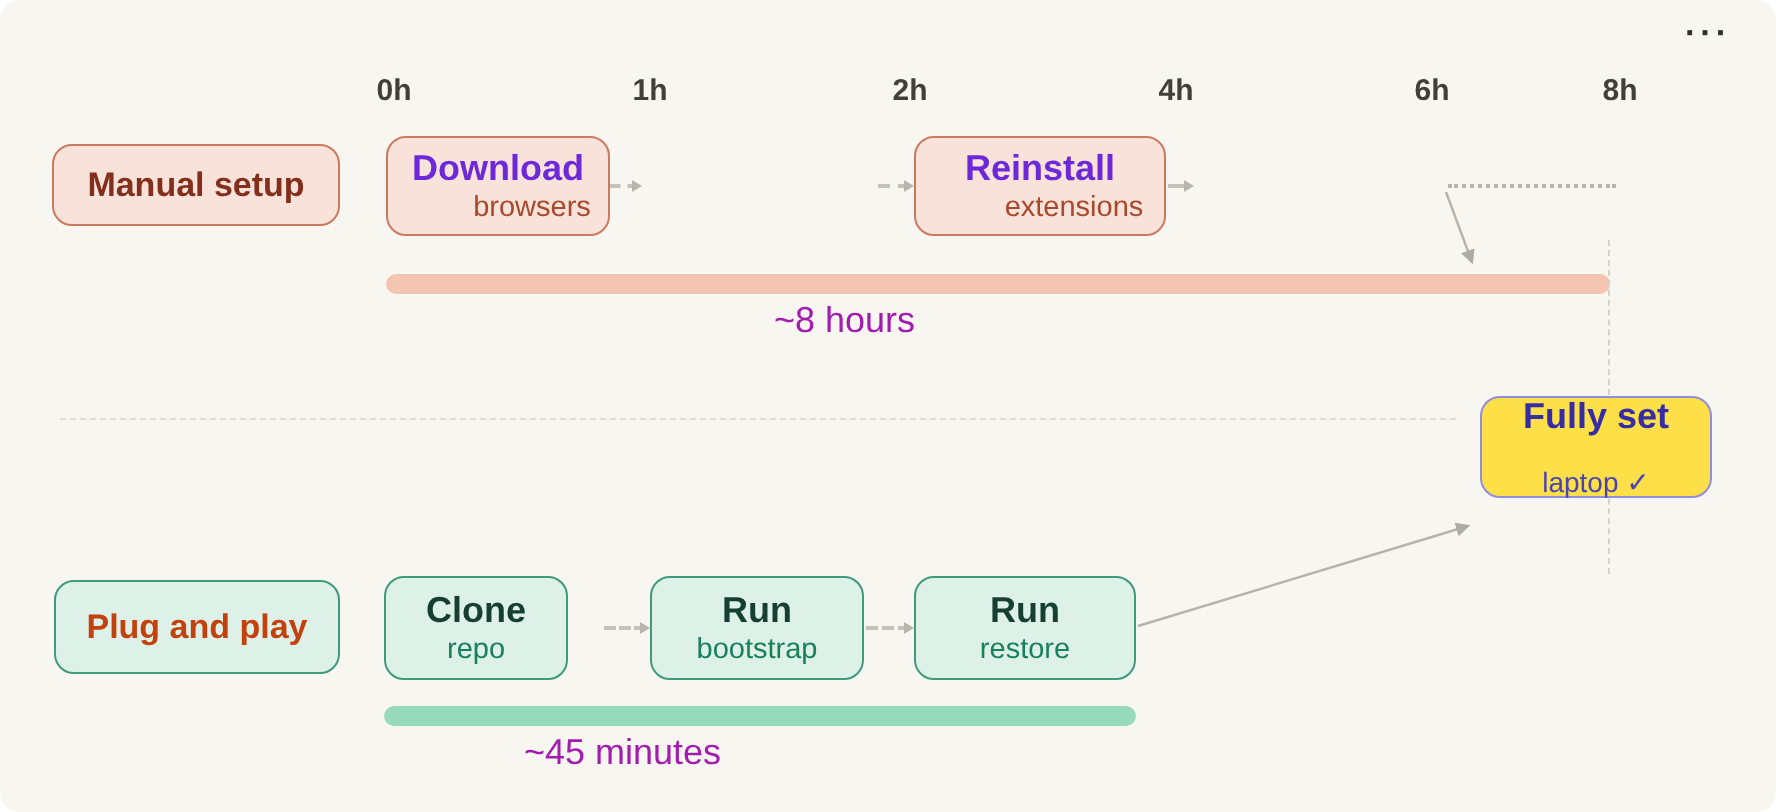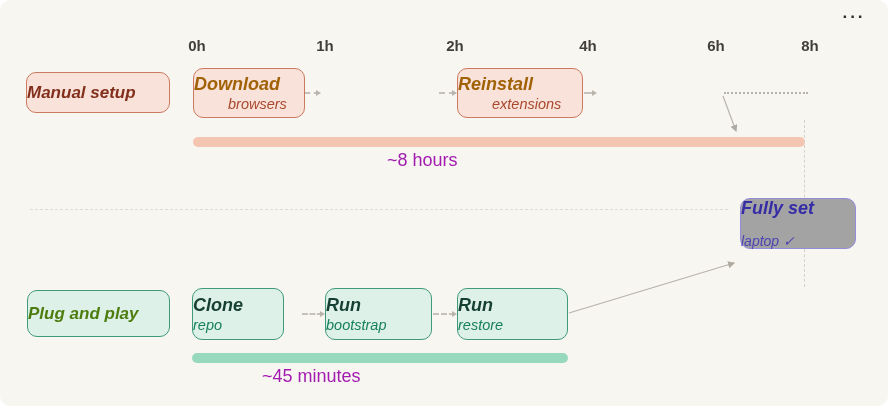--- a/index.html
+++ b/index.html
@@ -20,35 +20,34 @@
   }
   
   .tick{
     position:absolute;top:37px;width:44px;text-align:center;
     color:#423f3b;font-size:15px;font-weight:bold;
   }
   .t0{left:175px}.t1{left:303px}.t2{left:433px}.t3{left:566px}.t4{left:694px}.t5{left:788px}
   
   .pill,.step{
     position:absolute;box-sizing:border-box;border-radius:10px;
-    display:flex;flex-direction:column;justify-content:center;
+    display:flex;flex-direction:column;align-items:center;justify-content:center;
     line-height:1.15;
-    font-style:italic;
   }
   .red{background:#f9e2da;border:1.5px solid #cb7a60;}
   .green{background:#def1e8;border:1.5px solid #3f9a7c;}
-  .purple{background:#a3a3a3;border:1.5px solid #938cdb;}
+  .purple{background:#fde047;border:1.5px solid #938cdb;}
   .pill{font-size:17px;font-weight:bold;}
   .pill.red{color:#82301b;}
-  .pill.green{color:#4d7c0f;}
+  .pill.green{color:#c2410c;}
   .pill-manual{left:26px;top:72px;width:144px;height:41px;}
   .pill-plug{left:27px;top:290px;width:143px;height:47px;}
   .step .title{font-size:18px;font-weight:bold;}
   .step .sub{font-size:14.5px;margin-top:1px;}
-  .step.red .title{color:#a16207;}
+  .step.red .title{color:#6d28d9;}
   .step.red .sub{color:#a8492c;padding-left:34px;}
   .step.green .title{color:#143f32;}
   .step.green .sub{color:#17805c;}
   .m0{left:193px;top:68px;width:112px;height:50px;}
   .m1{left:321px;top:68px;width:117px;height:50px;}
   .m2{left:457px;top:68px;width:126px;height:50px;}
   .m3{left:597px;top:68px;width:125px;height:50px;}
   .p0{left:192px;top:288px;width:92px;height:52px;}
   .p1{left:325px;top:288px;width:107px;height:52px;}
   .p2{left:457px;top:288px;width:111px;height:52px;}

